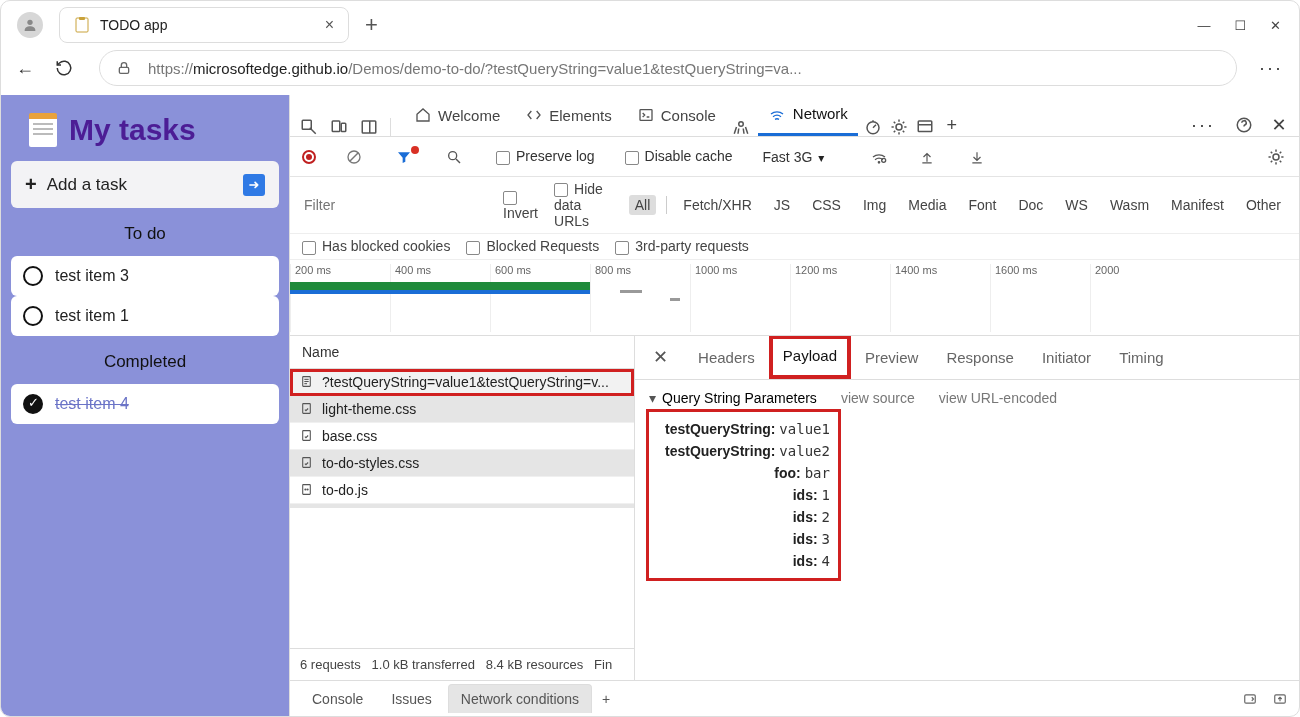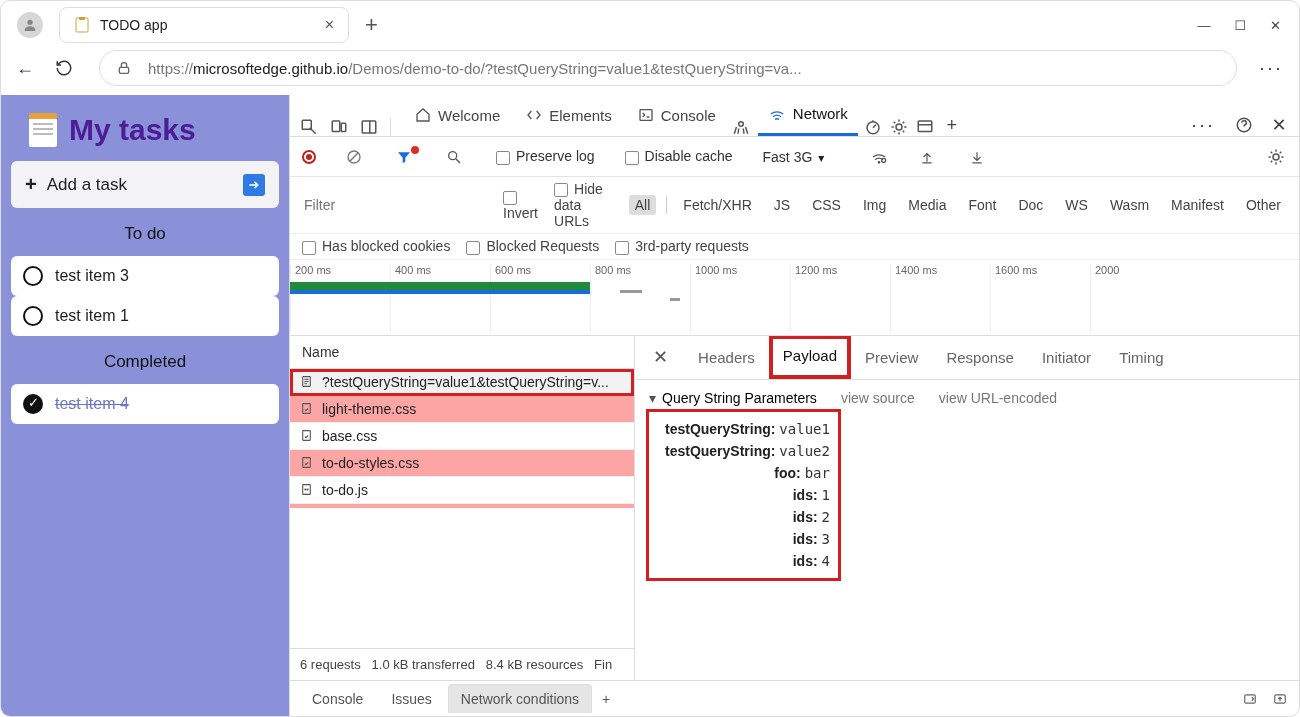--- a/index.html
+++ b/index.html
@@ -80,21 +80,21 @@
   .wf-seg { position:absolute; top:30px; height:3px; background:#999; }
 
   .dt-split { flex:1; display:flex; min-height:0; }
 
   
   .reqlist { width:345px; border-right:1px solid #ddd; display:flex; flex-direction:column; }
   .reqlist-head { padding:8px 12px; font-size:14px; color:#333; border-bottom:1px solid #ddd; }
   .reqlist-body { flex:1; overflow:auto; }
   .req-row { display:flex; align-items:center; gap:8px; padding:5px 10px; font-size:14px; border-bottom:1px solid #f0f0f0; cursor:pointer; }
   .req-row.selected { outline:3px solid #d02020; outline-offset:-3px; background:#f2f2f2; }
-  .req-row.alt { background:#fca5a5; }
+  .req-row.alt { background:#e5e5e5; }
   .file-ic { width:14px; text-align:center; color:#555; font-size:13px; }
 
   .status-row { border-top:1px solid #ddd; padding:8px 10px; font-size:13px; color:#444; white-space:nowrap; overflow:hidden; }
 
   .drawer-tabs { height:36px; border-top:1px solid #ddd; display:flex; align-items:center; padding:0 10px; gap:4px; font-size:14px; color:#555; }
   .drawer-tab { padding:6px 12px; cursor:pointer; }
   .drawer-tab.active { background:#e5e5e5; border:1px solid #ddd; border-bottom:none; border-radius:4px 4px 0 0; }
   .drawer-right { margin-left:auto; display:flex; gap:12px; color:#666; }
 
   

